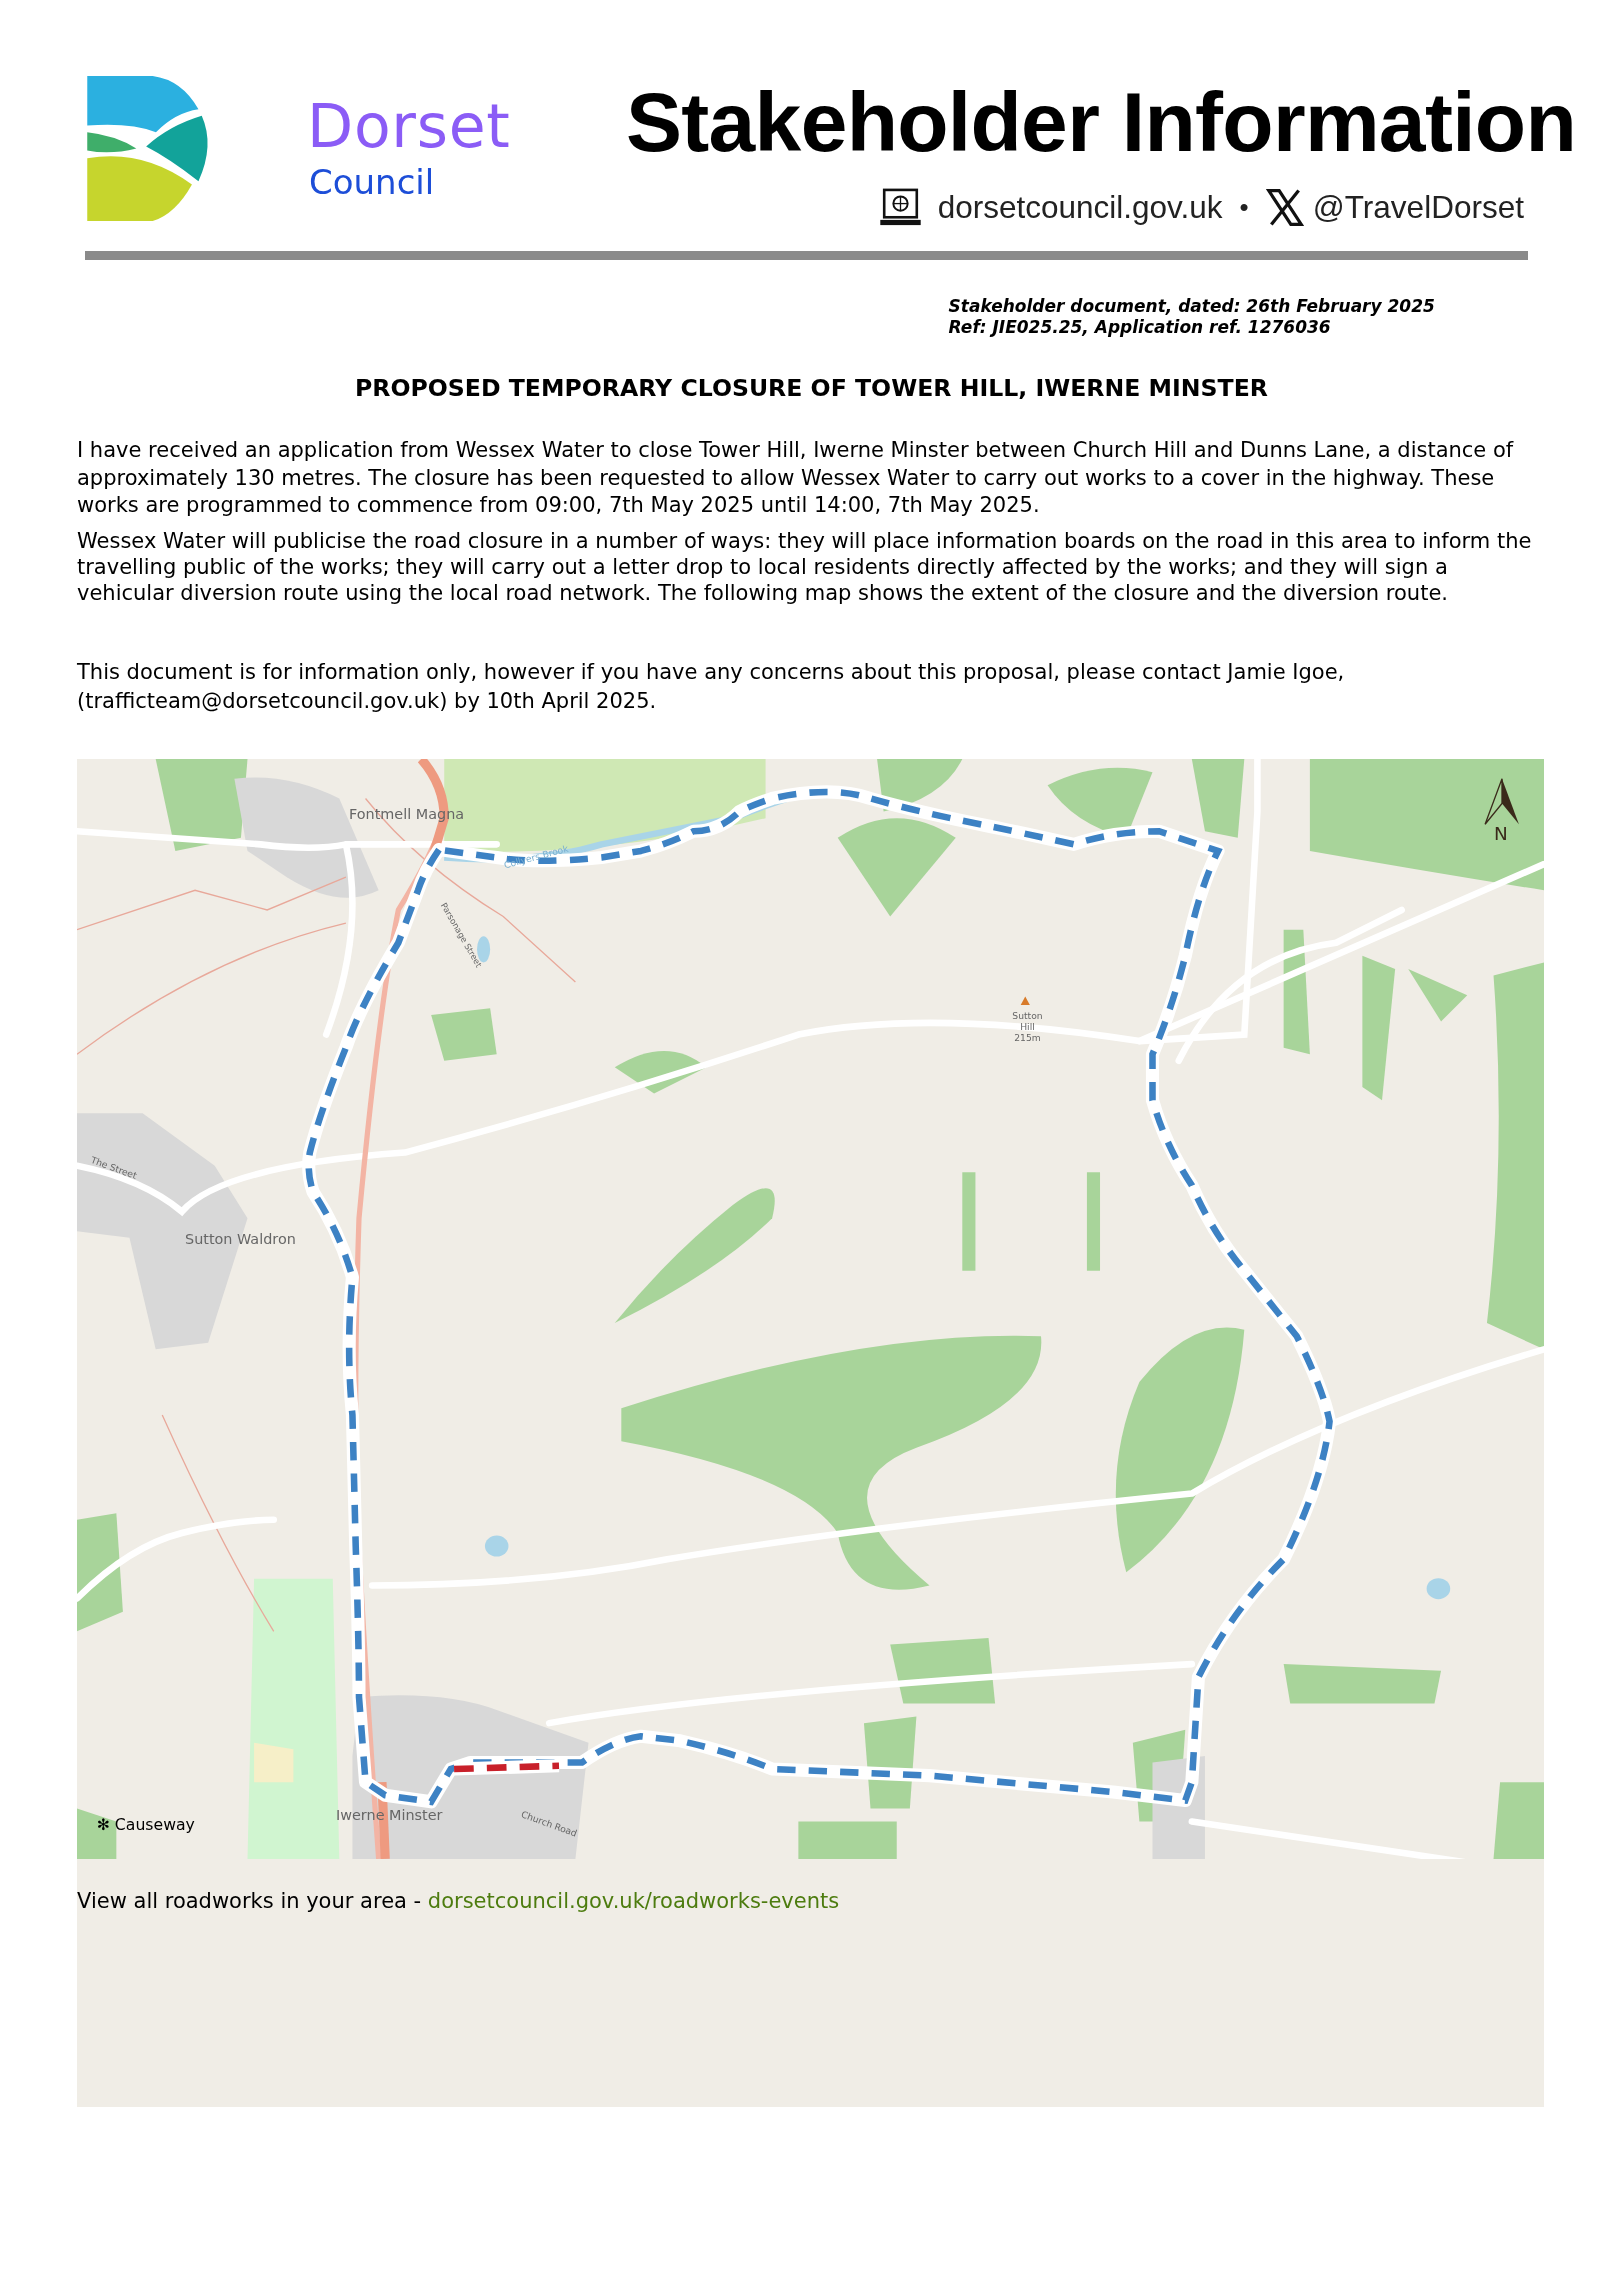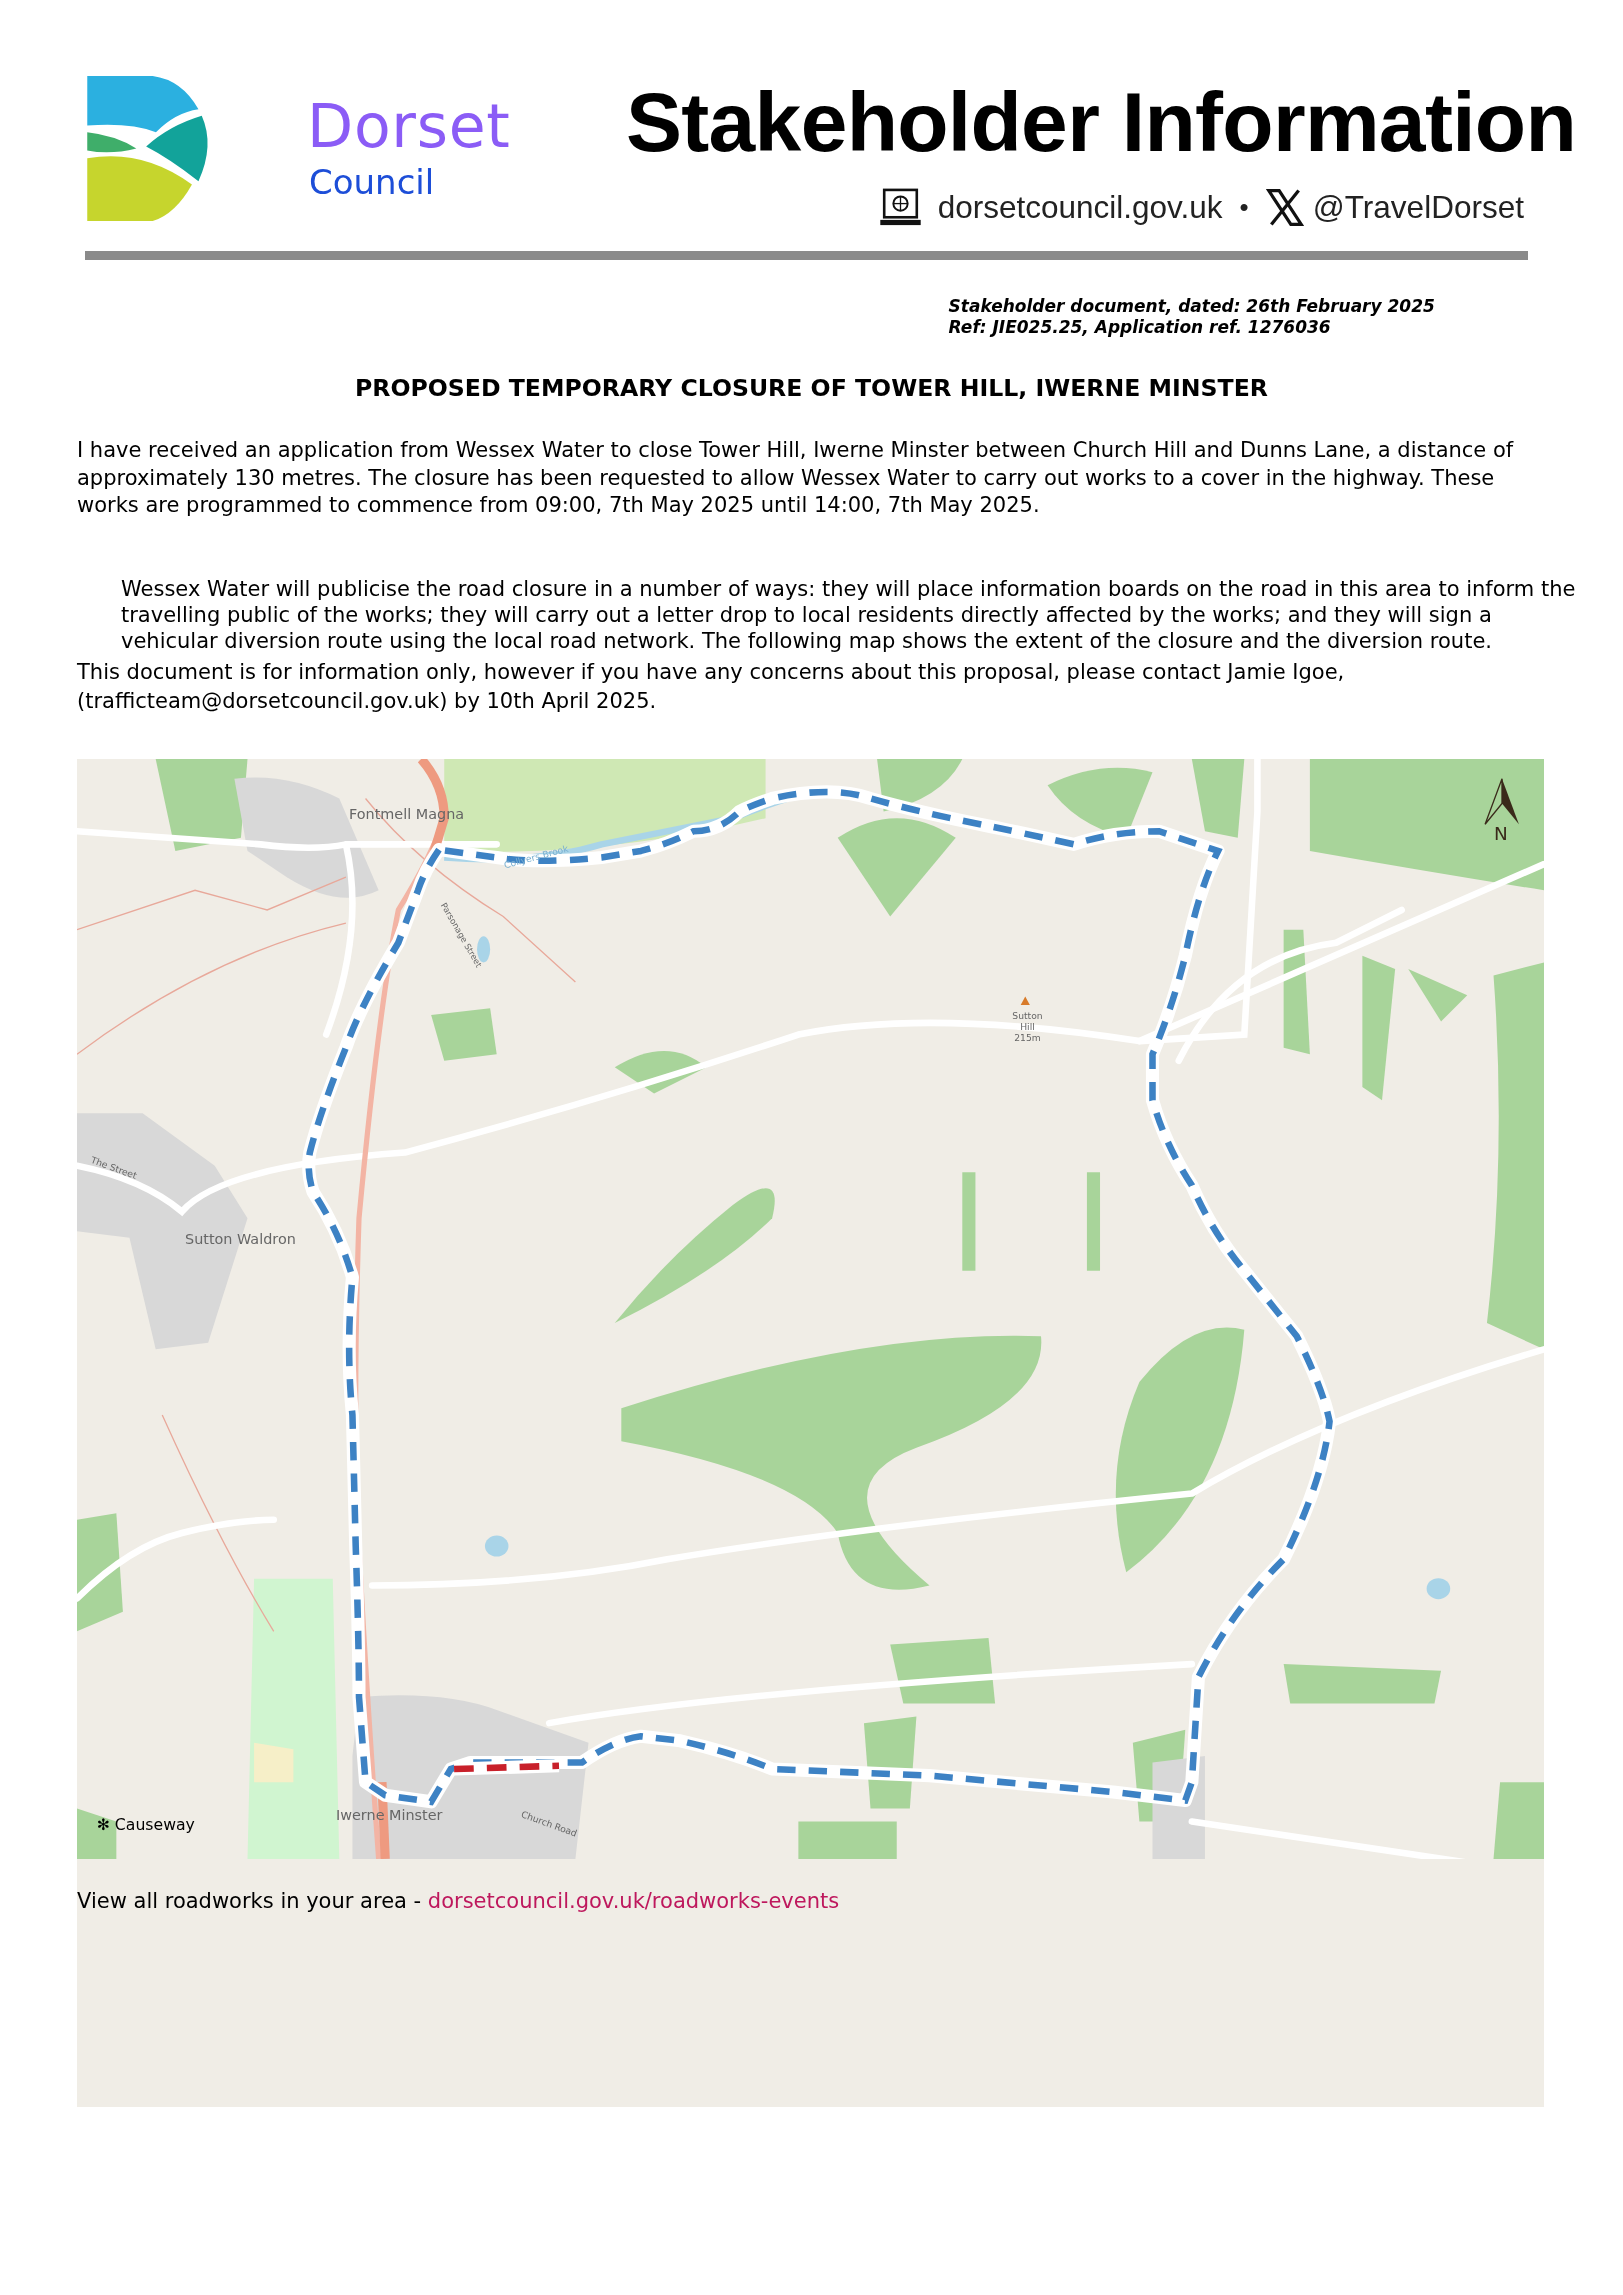--- a/index.html
+++ b/index.html
@@ -10,27 +10,27 @@
   .hdr-title { position:absolute; left:626px; top:80px; font-family:"Liberation Sans", sans-serif; font-weight:bold; font-size:84px; line-height:1; letter-spacing:-0.7px; white-space:nowrap; }
   .hdr-contact { position:absolute; left:879px; top:184px; height:46px; display:flex; align-items:center; font-family:"Liberation Sans", sans-serif; font-size:31.5px; color:#222; white-space:nowrap; }
   .hdr-contact .sep { margin:0 17px; font-size:26px; }
   .hdr-contact svg { display:block; }
   .rule { position:absolute; left:85px; top:251px; width:1443px; height:9.2px; background:#8a8a8a; }
   .meta { position:absolute; right:18.4px; top:296px; width:656px; text-align:left; font-weight:bold; font-style:italic; font-size:17px; line-height:21px; }
   .meta div { white-space:nowrap; }
   .title { position:absolute; left:0; width:1623px; top:374px; text-align:center; font-weight:bold; font-size:23.6px; }
   .para { position:absolute; left:77px; width:1469px; font-size:21px; line-height:27.5px; }
   .p1 { top:437px; }
-  .p2 { top:576px; line-height:26px;margin-left:44px; }
+  .p2 { top:528px; line-height:26px; }
   .p3 { top:658px; line-height:29px; }
   .map { position:absolute; left:77px; top:759px; width:1467px; height:1348px; background:#f0ede6; overflow:hidden; }
   .map svg { position:absolute; left:0; top:0; }
   .north { position:absolute; right:16.4px; top:13px; width:52px; height:72px; }
   .footer { position:absolute; left:77px; top:1889px; font-size:21px; }
-  .footer a { color:#be185d; text-decoration:none; }
+  .footer a { color:#4d7c0f; text-decoration:none; }
   .maplabel { position:absolute; font-size:14.4px; color:#666; white-space:nowrap; }
 </style>
 </head>
 <body>
 
 <div class="logo">
   <svg width="157" height="151" viewBox="0 0 240 230">
     <path d="M5,4 L105,4 Q150,10 175,55 Q140,60 110,90 Q70,75 5,80 Z" fill="#2bb0e0"></path>
     <path d="M5,90 Q50,95 80,115 Q40,125 5,118 Z" fill="#3fae6a"></path>
     <path d="M95,112 Q130,80 180,65 Q200,110 175,165 Q130,130 95,112 Z" fill="#12a39a"></path>

